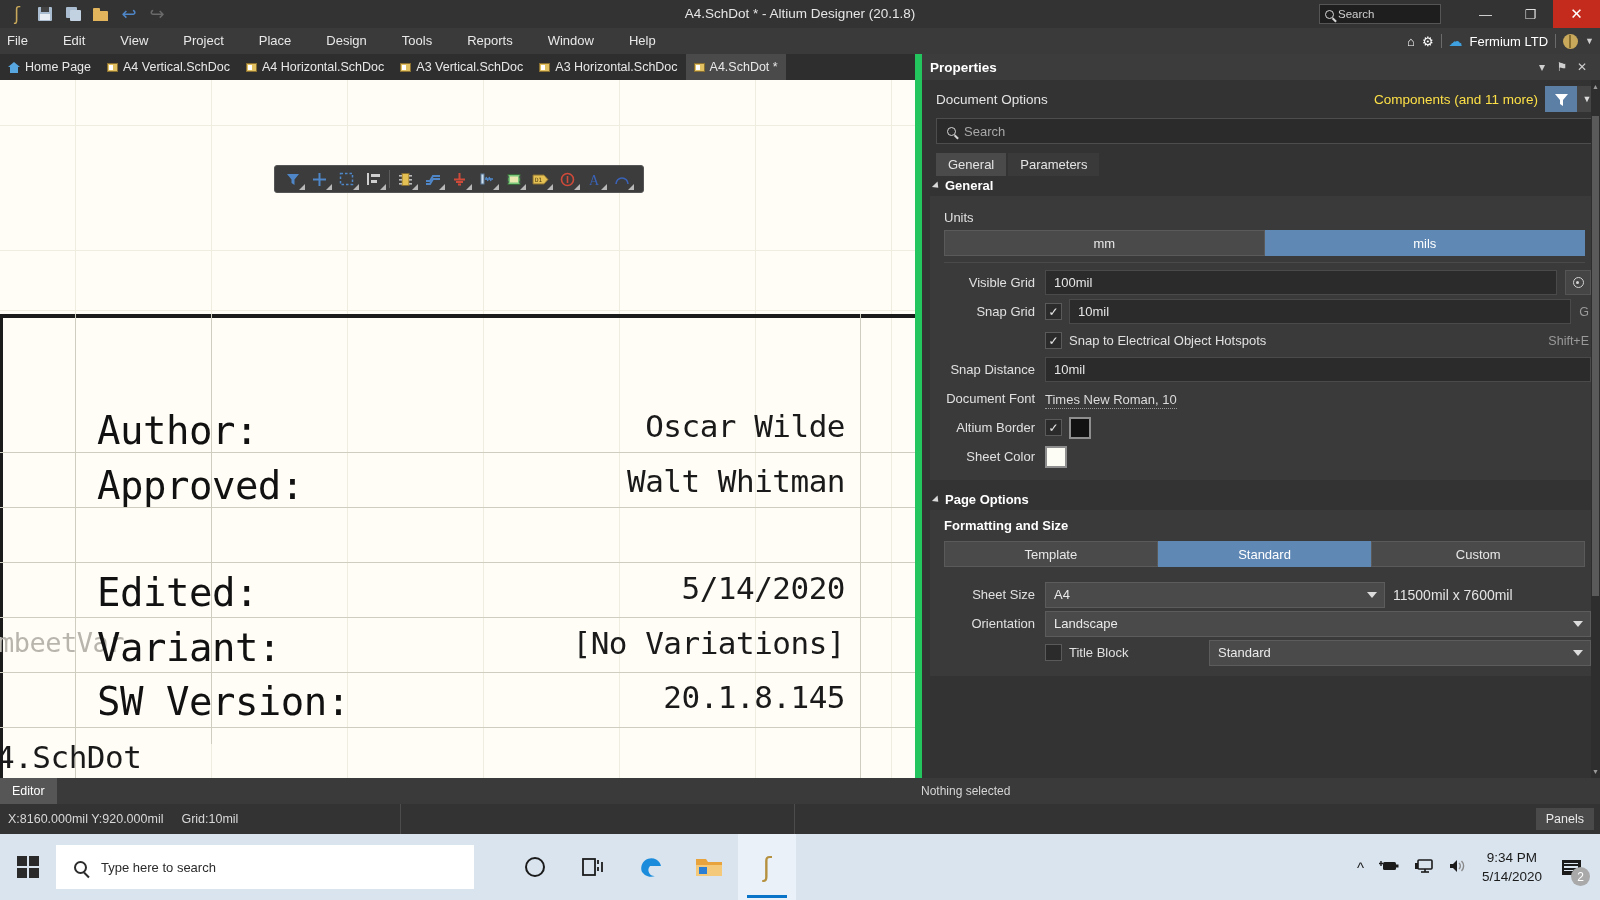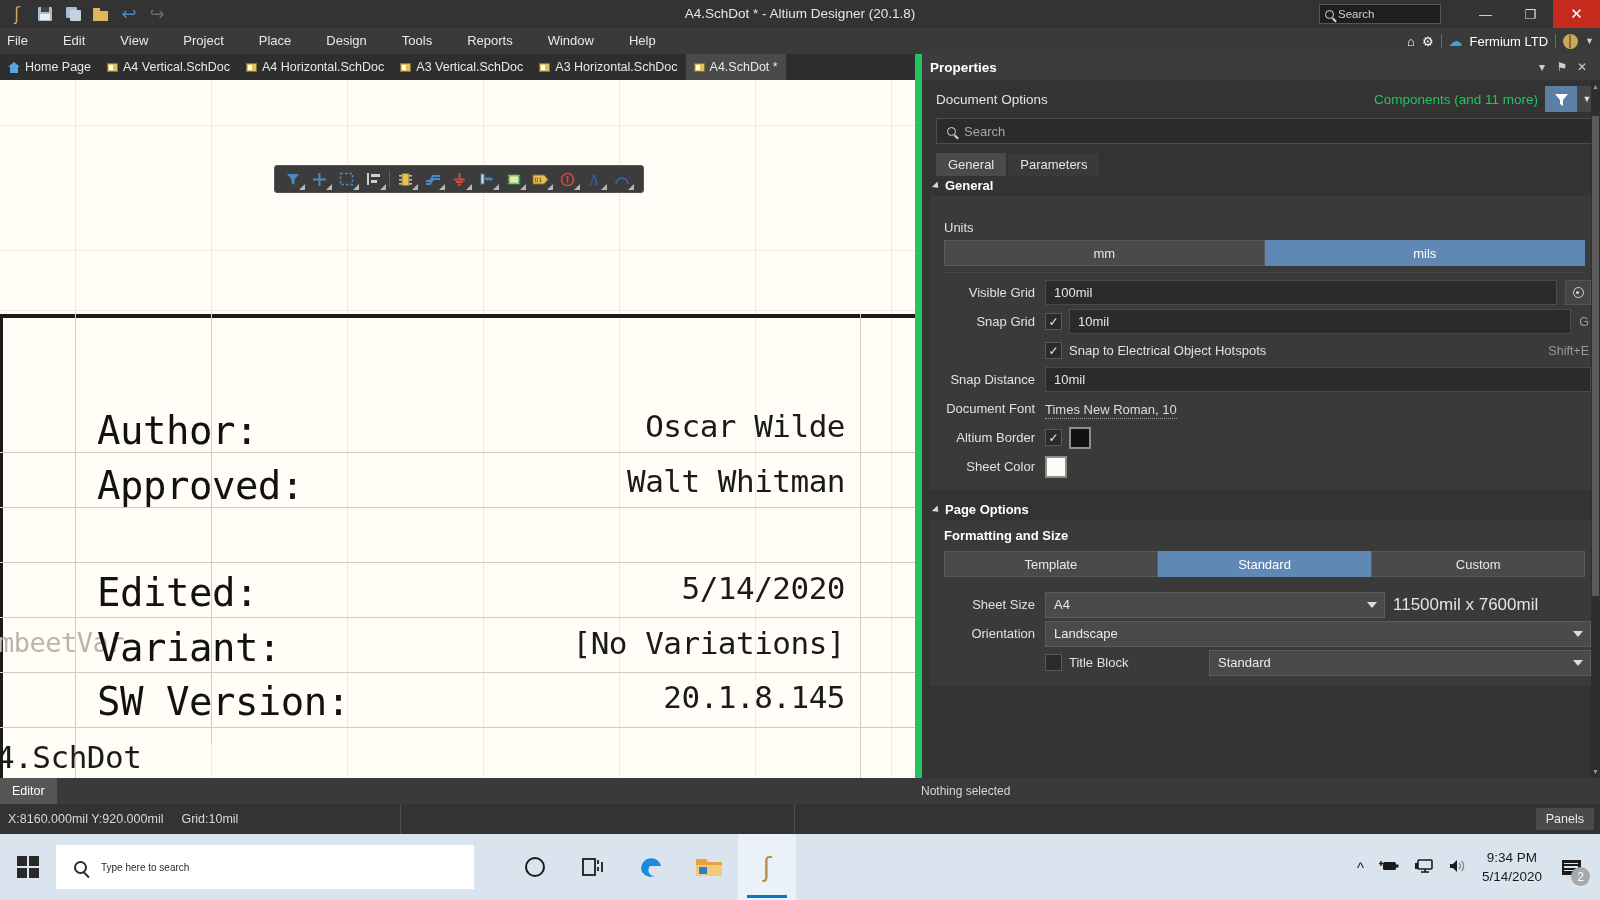--- a/index.html
+++ b/index.html
@@ -155,21 +155,21 @@
   #props-title{
     height:26px;display:flex;align-items:center;padding:0 8px;background:#3c3c3c;
   }
   #props-title .t{color:#ffffff;font-size:13.5px;font-weight:bold;flex:1;}
   .ptbtn{color:#cfcfcf;font-size:12px;width:20px;text-align:center;}
   #props-body{position:absolute;left:0;top:26px;width:685px;height:698px;background:#333333;}
   #doc-opt-row{
     height:38px;display:flex;align-items:center;padding:0 10px 0 14px;
   }
   #doc-opt-row .lbl{color:#e4e4e4;font-size:13.5px;flex:1;}
-  #doc-opt-row .cmp{color:#22c55e;font-size:13.5px;margin-right:7px;}
+  #doc-opt-row .cmp{color:#fde047;font-size:13.5px;margin-right:7px;}
   .filter-btn{width:32px;height:26px;background:#5c7fa5;display:flex;align-items:center;justify-content:center;}
   .filter-caret{width:20px;height:26px;background:#454545;display:flex;align-items:center;justify-content:center;color:#dcdcdc;font-size:9px;}
   #p-search{
     margin:0 14px;height:26px;background:#2b2b2b;border:1px solid #4d4d4d;
     display:flex;align-items:center;gap:8px;padding-left:10px;color:#a8a8a8;font-size:13px;
   }
   #tabs{margin:9px 0 0 14px;display:flex;align-items:flex-end;gap:2px;height:23px;}
   .ptab{padding:0 12px;height:23px;line-height:23px;font-size:13px;color:#e4e4e4;background:#3a3a3a;}
   .ptab.active{background:#4a4a4a;}
   .section-hdr{
@@ -183,53 +183,53 @@
   .field{
     flex:1;height:25px;background:#2b2b2b;border:1px solid #4a4a4a;color:#e6e6e6;
     font-size:13px;display:flex;align-items:center;padding-left:8px;margin-right:8px;
   }
   .seg{display:flex;margin:0 14px 0 14px;height:26px;}
   .seg > div{
     flex:1;display:flex;align-items:center;justify-content:center;font-size:13px;
     background:#4a4a4a;color:#e8e8e8;border:1px solid #5a5a5a;
   }
   .seg > div.on{background:#5f88b4;border-color:#5f88b4;color:#ffffff;}
-  .units-lbl{color:#e0e0e0;font-size:13px;margin:16px 0 5px 14px;}
+  .units-lbl{color:#e0e0e0;font-size:13px;margin:6px 0 5px 14px;}
   .cbox{
     width:17px;height:17px;background:#2b2b2b;border:1px solid #5a5a5a;
     display:flex;align-items:center;justify-content:center;color:#e8e8e8;font-size:12px;margin-right:7px;
   }
   .eye-btn{width:26px;height:25px;background:#454545;border:1px solid #555;display:flex;align-items:center;justify-content:center;margin-right:8px;}
   .eye-dot{width:11px;height:11px;border:1.5px solid #d4d4d4;border-radius:50%;position:relative;}
   .eye-dot:after{content:"";position:absolute;left:2.5px;top:2.5px;width:3px;height:3px;background:#d4d4d4;border-radius:50%;}
   .shortcut{color:#9a9a9a;font-size:12.5px;padding-right:10px;}
   .dotted-link{color:#dcdcdc;font-size:13px;border-bottom:1px dotted #9a9a9a;padding-bottom:1px;}
   .swatch{width:22px;height:22px;border:2px solid #8e8e8e;}
   .combo{
     flex:1;height:26px;background:#4a4a4a;border:1px solid #5c5c5c;color:#eaeaea;font-size:13px;
     display:flex;align-items:center;padding-left:8px;margin-right:8px;position:relative;
   }
   .combo .cc{position:absolute;right:7px;top:9px;width:0;height:0;border-left:5px solid transparent;border-right:5px solid transparent;border-top:6px solid #dcdcdc;}
-  .sz-text{color:#e4e4e4;font-size:17px;white-space:nowrap;padding-right:8px;}
+  .sz-text{color:#e4e4e4;font-size:14px;white-space:nowrap;padding-right:8px;}
   .divider{height:1px;background:#4a4a4a;margin:6px 14px;}
   #pscroll{position:absolute;right:0;top:26px;width:9px;height:698px;background:#2e2e2e;}
   #pthumb{position:absolute;right:1px;top:36px;width:7px;height:480px;background:#5a5a5a;}
   .scr-arrow{position:absolute;right:1px;width:7px;height:9px;display:flex;align-items:center;justify-content:center;color:#9a9a9a;font-size:7px;}
 
   
   #taskbar{
     position:absolute;left:0;top:834px;width:1600px;height:66px;background:#d9e4ef;
     display:flex;align-items:center;
   }
   #start{width:56px;height:66px;display:flex;align-items:center;justify-content:center;}
   .winlogo{width:22px;height:22px;display:grid;grid-template-columns:1fr 1fr;grid-template-rows:1fr 1fr;gap:2.5px;}
   .winlogo i{background:#2a2a2a;display:block;}
   #tb-searchbox{
     width:418px;height:44px;background:#ffffff;display:flex;align-items:center;gap:14px;
-    padding-left:18px;color:#2b2b2b;font-size:10px;
+    padding-left:18px;color:#2b2b2b;font-size:13px;
   }
   .mag2{width:13px;height:13px;border:2px solid #2b2b2b;border-radius:50%;position:relative;display:inline-block;}
   .mag2:after{content:"";position:absolute;right:-5px;bottom:-4px;width:7px;height:2px;background:#2b2b2b;transform:rotate(45deg);}
   .tb-app{width:58px;height:66px;display:flex;align-items:center;justify-content:center;position:relative;}
   .tb-app.active{background:#eaf1f8;}
   .tb-app.active:after{content:"";position:absolute;left:9px;bottom:2px;width:40px;height:3px;background:#0a74c8;}
   #tray{position:absolute;right:0;top:0;height:66px;display:flex;align-items:center;gap:14px;padding-right:14px;}
   .tray-ico{color:#1b1b1b;font-size:15px;}
   #clock{display:flex;flex-direction:column;align-items:center;justify-content:center;color:#1b1b1b;font-size:13.5px;line-height:19px;}
   #notif{position:relative;width:30px;height:30px;display:flex;align-items:center;justify-content:center;}

